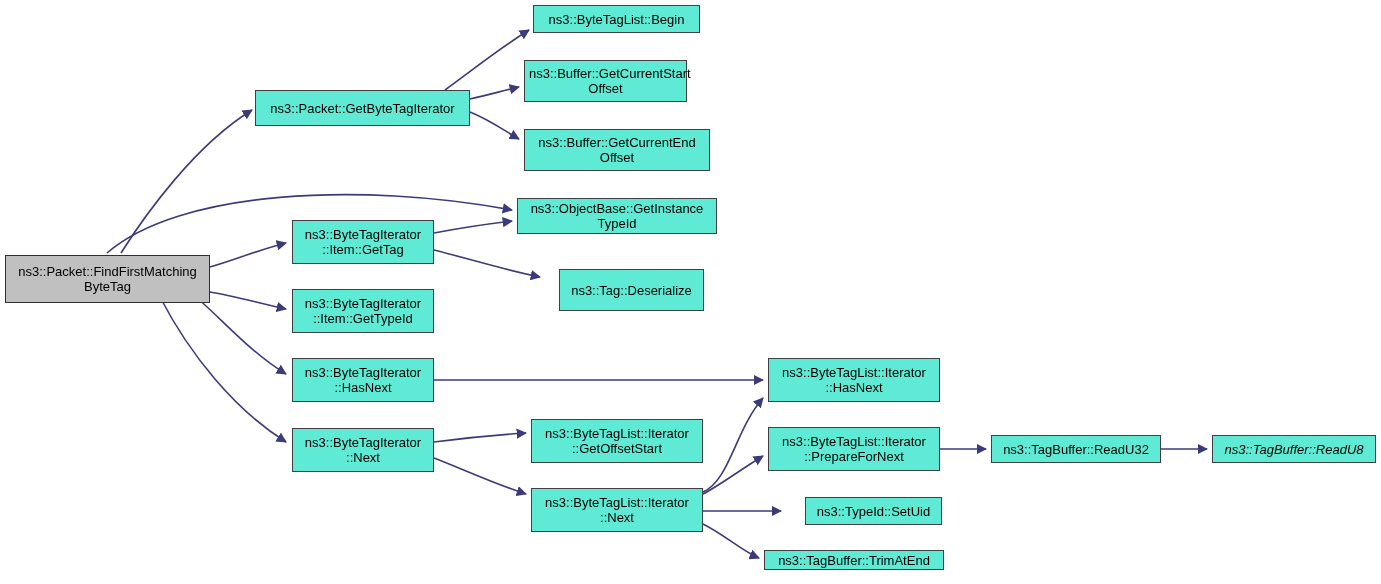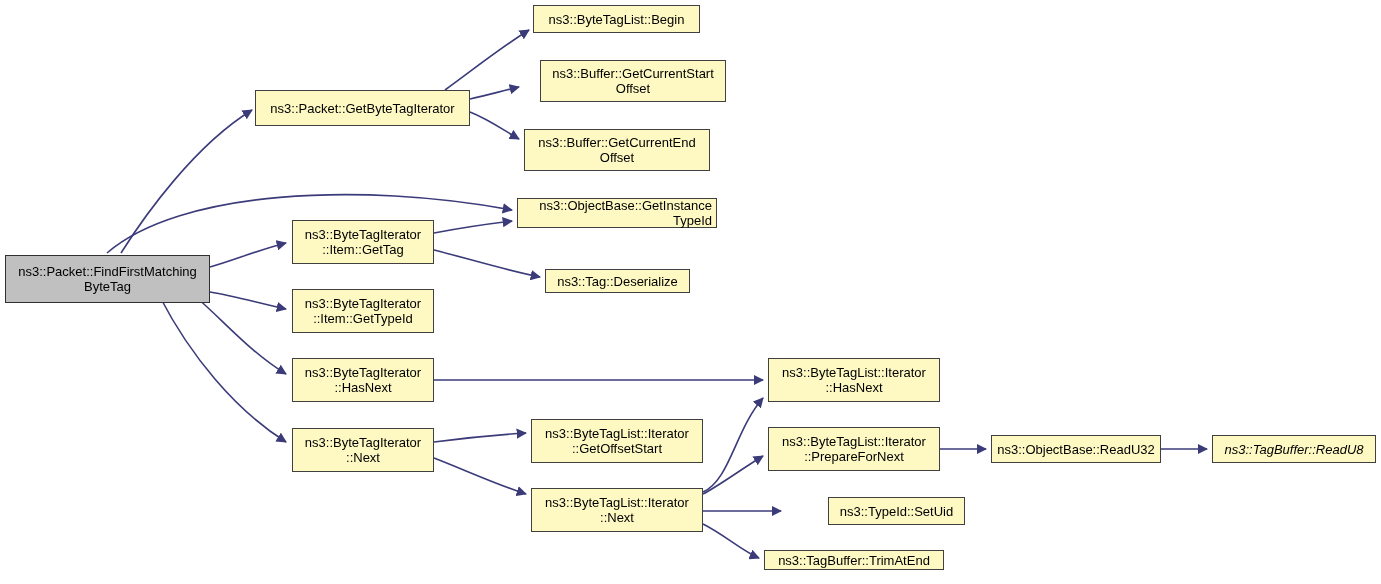--- a/index.html
+++ b/index.html
@@ -23,21 +23,21 @@
     left: 0;
     top: 0;
     width: 1381px;
     height: 584px;
     pointer-events: none;
   }
   .gnode {
     position: absolute;
     box-sizing: border-box;
     border: 1px solid #404040;
-    background: #fef9c3;
+    background: #5eead4;
     color: #000000;
     font-size: 13px;
     line-height: 15px;
     display: flex;
     align-items: center;
     justify-content: center;
     text-align: center;
     white-space: pre-line;
     letter-spacing: 0px;
   }
@@ -85,42 +85,42 @@
         <path d="M 940,449 L 986,449" fill="none" stroke="#3b3b7a" stroke-width="1.6" marker-end="url(#arrow)"></path>
         <path d="M 1161,449 L 1207,449" fill="none" stroke="#3b3b7a" stroke-width="1.6" marker-end="url(#arrow)"></path>
       </g>
   </svg>
 
   <div id="node-layer">
       <div class="gnode root" style="left: 5px; top: 255px; width: 205px; height: 48px;"><span class="nlabel">ns3::Packet::FindFirstMatching
 ByteTag</span></div>
       <div class="gnode" style="left: 255px; top: 90px; width: 215px; height: 36px;"><span class="nlabel">ns3::Packet::GetByteTagIterator</span></div>
       <div class="gnode" style="left: 533px; top: 5px; width: 167px; height: 28px;"><span class="nlabel">ns3::ByteTagList::Begin</span></div>
-      <div class="gnode" style="left: 524px; top: 60px; width: 186px; height: 42px; margin-left: 16px;"><span class="nlabel">ns3::Buffer::GetCurrentStart
+      <div class="gnode" style="left: 524px; top: 60px; width: 163px; height: 42px;"><span class="nlabel">ns3::Buffer::GetCurrentStart
 Offset</span></div>
       <div class="gnode" style="left: 524px; top: 129px; width: 186px; height: 42px;"><span class="nlabel">ns3::Buffer::GetCurrentEnd
 Offset</span></div>
       <div class="gnode" style="left: 292px; top: 220px; width: 142px; height: 44px;"><span class="nlabel">ns3::ByteTagIterator
 ::Item::GetTag</span></div>
-      <div class="gnode" style="left: 517px; top: 198px; width: 200px; height: 30px; text-align: right;"><span class="nlabel">ns3::ObjectBase::GetInstance
+      <div class="gnode" style="left: 517px; top: 198px; width: 200px; height: 36px;"><span class="nlabel">ns3::ObjectBase::GetInstance
 TypeId</span></div>
-      <div class="gnode" style="left: 545px; top: 269px; width: 145px; height: 24px;"><span class="nlabel">ns3::Tag::Deserialize</span></div>
+      <div class="gnode" style="left: 559px; top: 269px; width: 145px; height: 42px;"><span class="nlabel">ns3::Tag::Deserialize</span></div>
       <div class="gnode" style="left: 292px; top: 289px; width: 142px; height: 44px;"><span class="nlabel">ns3::ByteTagIterator
 ::Item::GetTypeId</span></div>
       <div class="gnode" style="left: 292px; top: 358px; width: 142px; height: 44px;"><span class="nlabel">ns3::ByteTagIterator
 ::HasNext</span></div>
       <div class="gnode" style="left: 292px; top: 428px; width: 142px; height: 44px;"><span class="nlabel">ns3::ByteTagIterator
 ::Next</span></div>
       <div class="gnode" style="left: 531px; top: 419px; width: 172px; height: 44px;"><span class="nlabel">ns3::ByteTagList::Iterator
 ::GetOffsetStart</span></div>
       <div class="gnode" style="left: 531px; top: 488px; width: 172px; height: 44px;"><span class="nlabel">ns3::ByteTagList::Iterator
 ::Next</span></div>
       <div class="gnode" style="left: 768px; top: 358px; width: 172px; height: 44px;"><span class="nlabel">ns3::ByteTagList::Iterator
 ::HasNext</span></div>
       <div class="gnode" style="left: 768px; top: 427px; width: 172px; height: 44px;"><span class="nlabel">ns3::ByteTagList::Iterator
 ::PrepareForNext</span></div>
-      <div class="gnode" style="left: 828px; top: 497px; width: 137px; height: 28px;"><span class="nlabel">ns3::TypeId::SetUid</span></div>
+      <div class="gnode" style="left: 805px; top: 497px; width: 137px; height: 28px;"><span class="nlabel">ns3::TypeId::SetUid</span></div>
       <div class="gnode" style="left: 764px; top: 550px; width: 180px; height: 20px;"><span class="nlabel">ns3::TagBuffer::TrimAtEnd</span></div>
-      <div class="gnode" style="left: 991px; top: 435px; width: 170px; height: 28px;"><span class="nlabel">ns3::ObjectBase::ReadU32</span></div>
+      <div class="gnode" style="left: 991px; top: 435px; width: 170px; height: 28px;"><span class="nlabel">ns3::TagBuffer::ReadU32</span></div>
       <div class="gnode" style="left: 1212px; top: 435px; width: 164px; height: 28px; font-style: italic;"><span class="nlabel">ns3::TagBuffer::ReadU8</span></div>
     </div>
 
 </div>
 
 </body></html>

